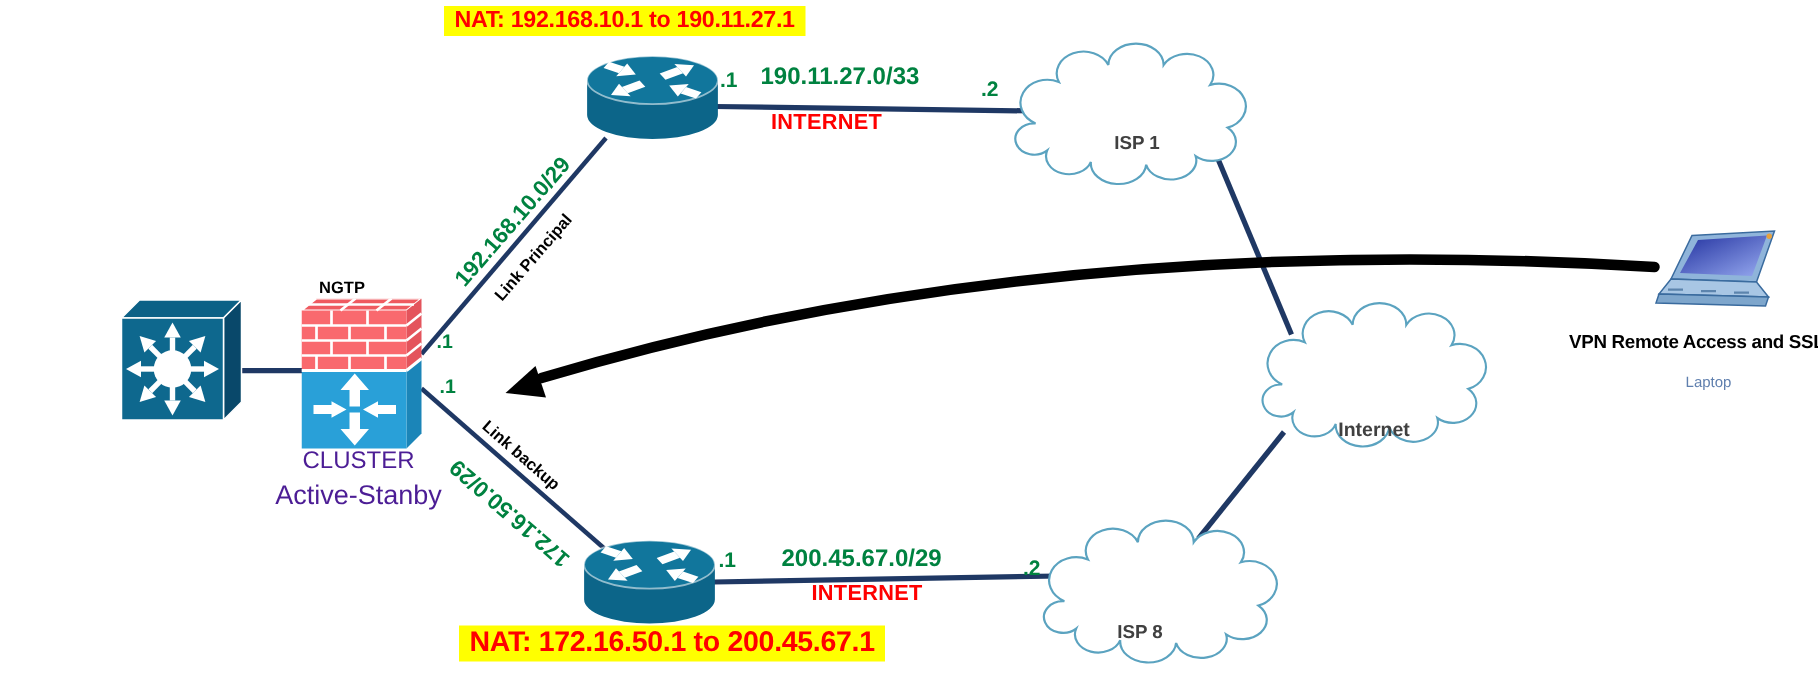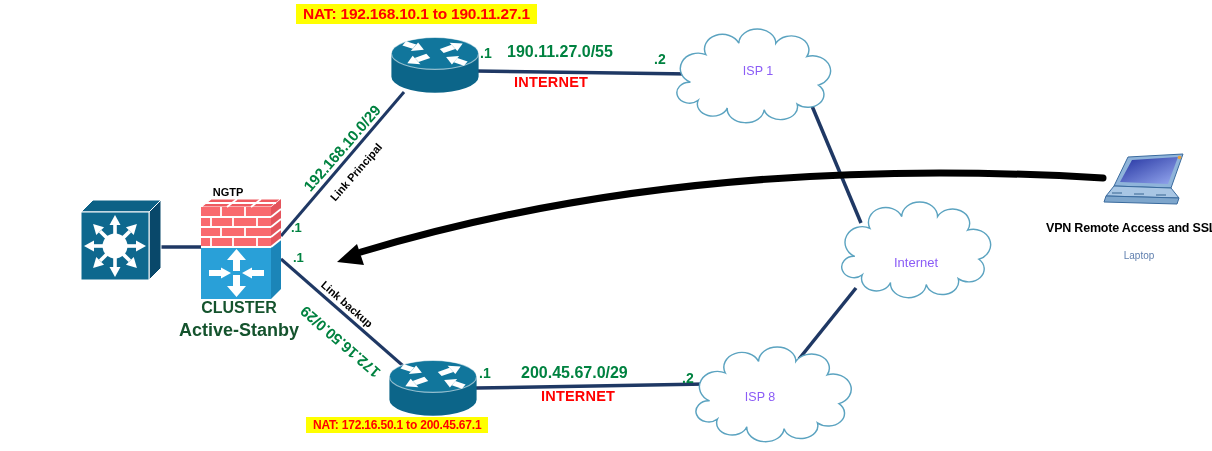--- a/index.html
+++ b/index.html
@@ -8,24 +8,24 @@
     font-family:"Liberation Sans",sans-serif;overflow:hidden;
   }
   .abs{position:absolute;white-space:nowrap;}
   .bg{position:absolute;left:0;top:0;}
   .nat{
     background:#ffff00;color:#ff0000;font-weight:bold;font-size:15.5px;
     padding:1px 7px;letter-spacing:-0.2px;
   }
   .green{color:#008240;font-weight:bold;}
   .redlbl{color:#ff0000;font-weight:bold;}
-  .cname{color:#14532d;font-weight:bold;text-align:center;}
+  .cname{color:#4c1d95;font-weight:normal;text-align:center;}
   .blk{color:#000;font-weight:bold;}
   .lanlbl{color:#000;font-size:31px;letter-spacing:0.5px;}
-  .cloudlbl{color:#8b5cf6;font-weight:normal;transform:translate(-50%,-50%);}
+  .cloudlbl{color:#404040;font-weight:bold;transform:translate(-50%,-50%);margin-top:24px;}
   .laptoplbl{color:#5f7fae;font-size:10px;transform:translateX(-50%);margin-top:44px;}
 </style>
 </head>
 <body>
 
 <div class="canvas">
 
   <svg class="bg" width="1212" height="451" viewBox="0 0 1212 451">
     <defs>
       <path id="cloudShape" d="M 20 55 A 16 14 0 1 1 36 26 A 18 15 0 1 1 70 14 A 19 15 0 1 1 108 14 A 16 13 0 1 1 140 28 A 14 12 0 1 1 152 58 A 15 12 0 1 1 130 78 A 17 13 0 1 1 96 84 A 17 13 0 1 1 58 82 A 15 12 0 1 1 28 74 A 13 11 0 1 1 20 55 Z"></path>
@@ -43,21 +43,21 @@
     <use href="#cloudShape" transform="translate(836,203) scale(0.94,0.97)" fill="#ffffff" stroke="#5ba3c0" stroke-width="1.5"></use>
     <use href="#cloudShape" transform="translate(690,348) scale(0.98,0.96)" fill="#ffffff" stroke="#5ba3c0" stroke-width="1.5"></use>
 
     <g>
       <path d="M 361 252 Q 690 153 1103 178" fill="none" stroke="#000000" stroke-width="7" stroke-linecap="round"></path>
       <polygon points="337,262 364,265 357,244" fill="#000000"></polygon>
     </g>
   </svg>
 
   <div class="abs nat" style="left:296px;top:4px;">NAT: 192.168.10.1 to 190.11.27.1</div>
-  <div class="abs nat" style="left:306px;top:417px;font-size:12px;">NAT: 172.16.50.1 to 200.45.67.1</div>
+  <div class="abs nat" style="left:306px;top:417px;font-size:19px;">NAT: 172.16.50.1 to 200.45.67.1</div>
 
 
   <div class="abs" style="left:79px;top:198px;">
     <svg width="84" height="95" viewBox="0 0 84 95">
       <defs>
         <g id="swa">
           <rect x="-1.8" y="-21" width="3.6" height="9.5" fill="#fff"></rect>
           <polygon points="0,-31 -5.5,-21 5.5,-21" fill="#fff"></polygon>
         </g>
       </defs>
@@ -154,21 +154,21 @@
           </g>
         <g transform="rotate(208)">
             <rect x="-36" y="-4" width="12" height="8"></rect>
             <polygon points="-24,-8 -13,0 -24,8"></polygon>
           </g>
       </g>
     </svg>
   </div>
 
   <div class="abs green" style="left:480px;top:45px;font-size:14px;">.1</div>
-  <div class="abs green" style="left:507px;top:43px;font-size:16px;">190.11.27.0/55</div>
+  <div class="abs green" style="left:507px;top:43px;font-size:16px;">190.11.27.0/33</div>
   <div class="abs redlbl" style="left:514px;top:74px;font-size:14.5px;letter-spacing:0.2px;">INTERNET</div>
   <div class="abs green" style="left:654px;top:51px;font-size:14px;">.2</div>
 
   <div class="abs cloudlbl" style="left:758px;top:71px;font-size:12.5px;">ISP 1</div>
   <div class="abs cloudlbl" style="left:916px;top:262px;font-size:13px;">Internet</div>
   <div class="abs cloudlbl" style="left:760px;top:397px;font-size:12.5px;">ISP 8</div>
 
   <div class="abs" style="left:387px;top:358px;">
     <svg width="92" height="62" viewBox="0 0 94 64">
       <path d="M2,19 L2,43 A45,16.5 0 0 0 92,43 L92,19 Z" fill="#0c6589"></path>

